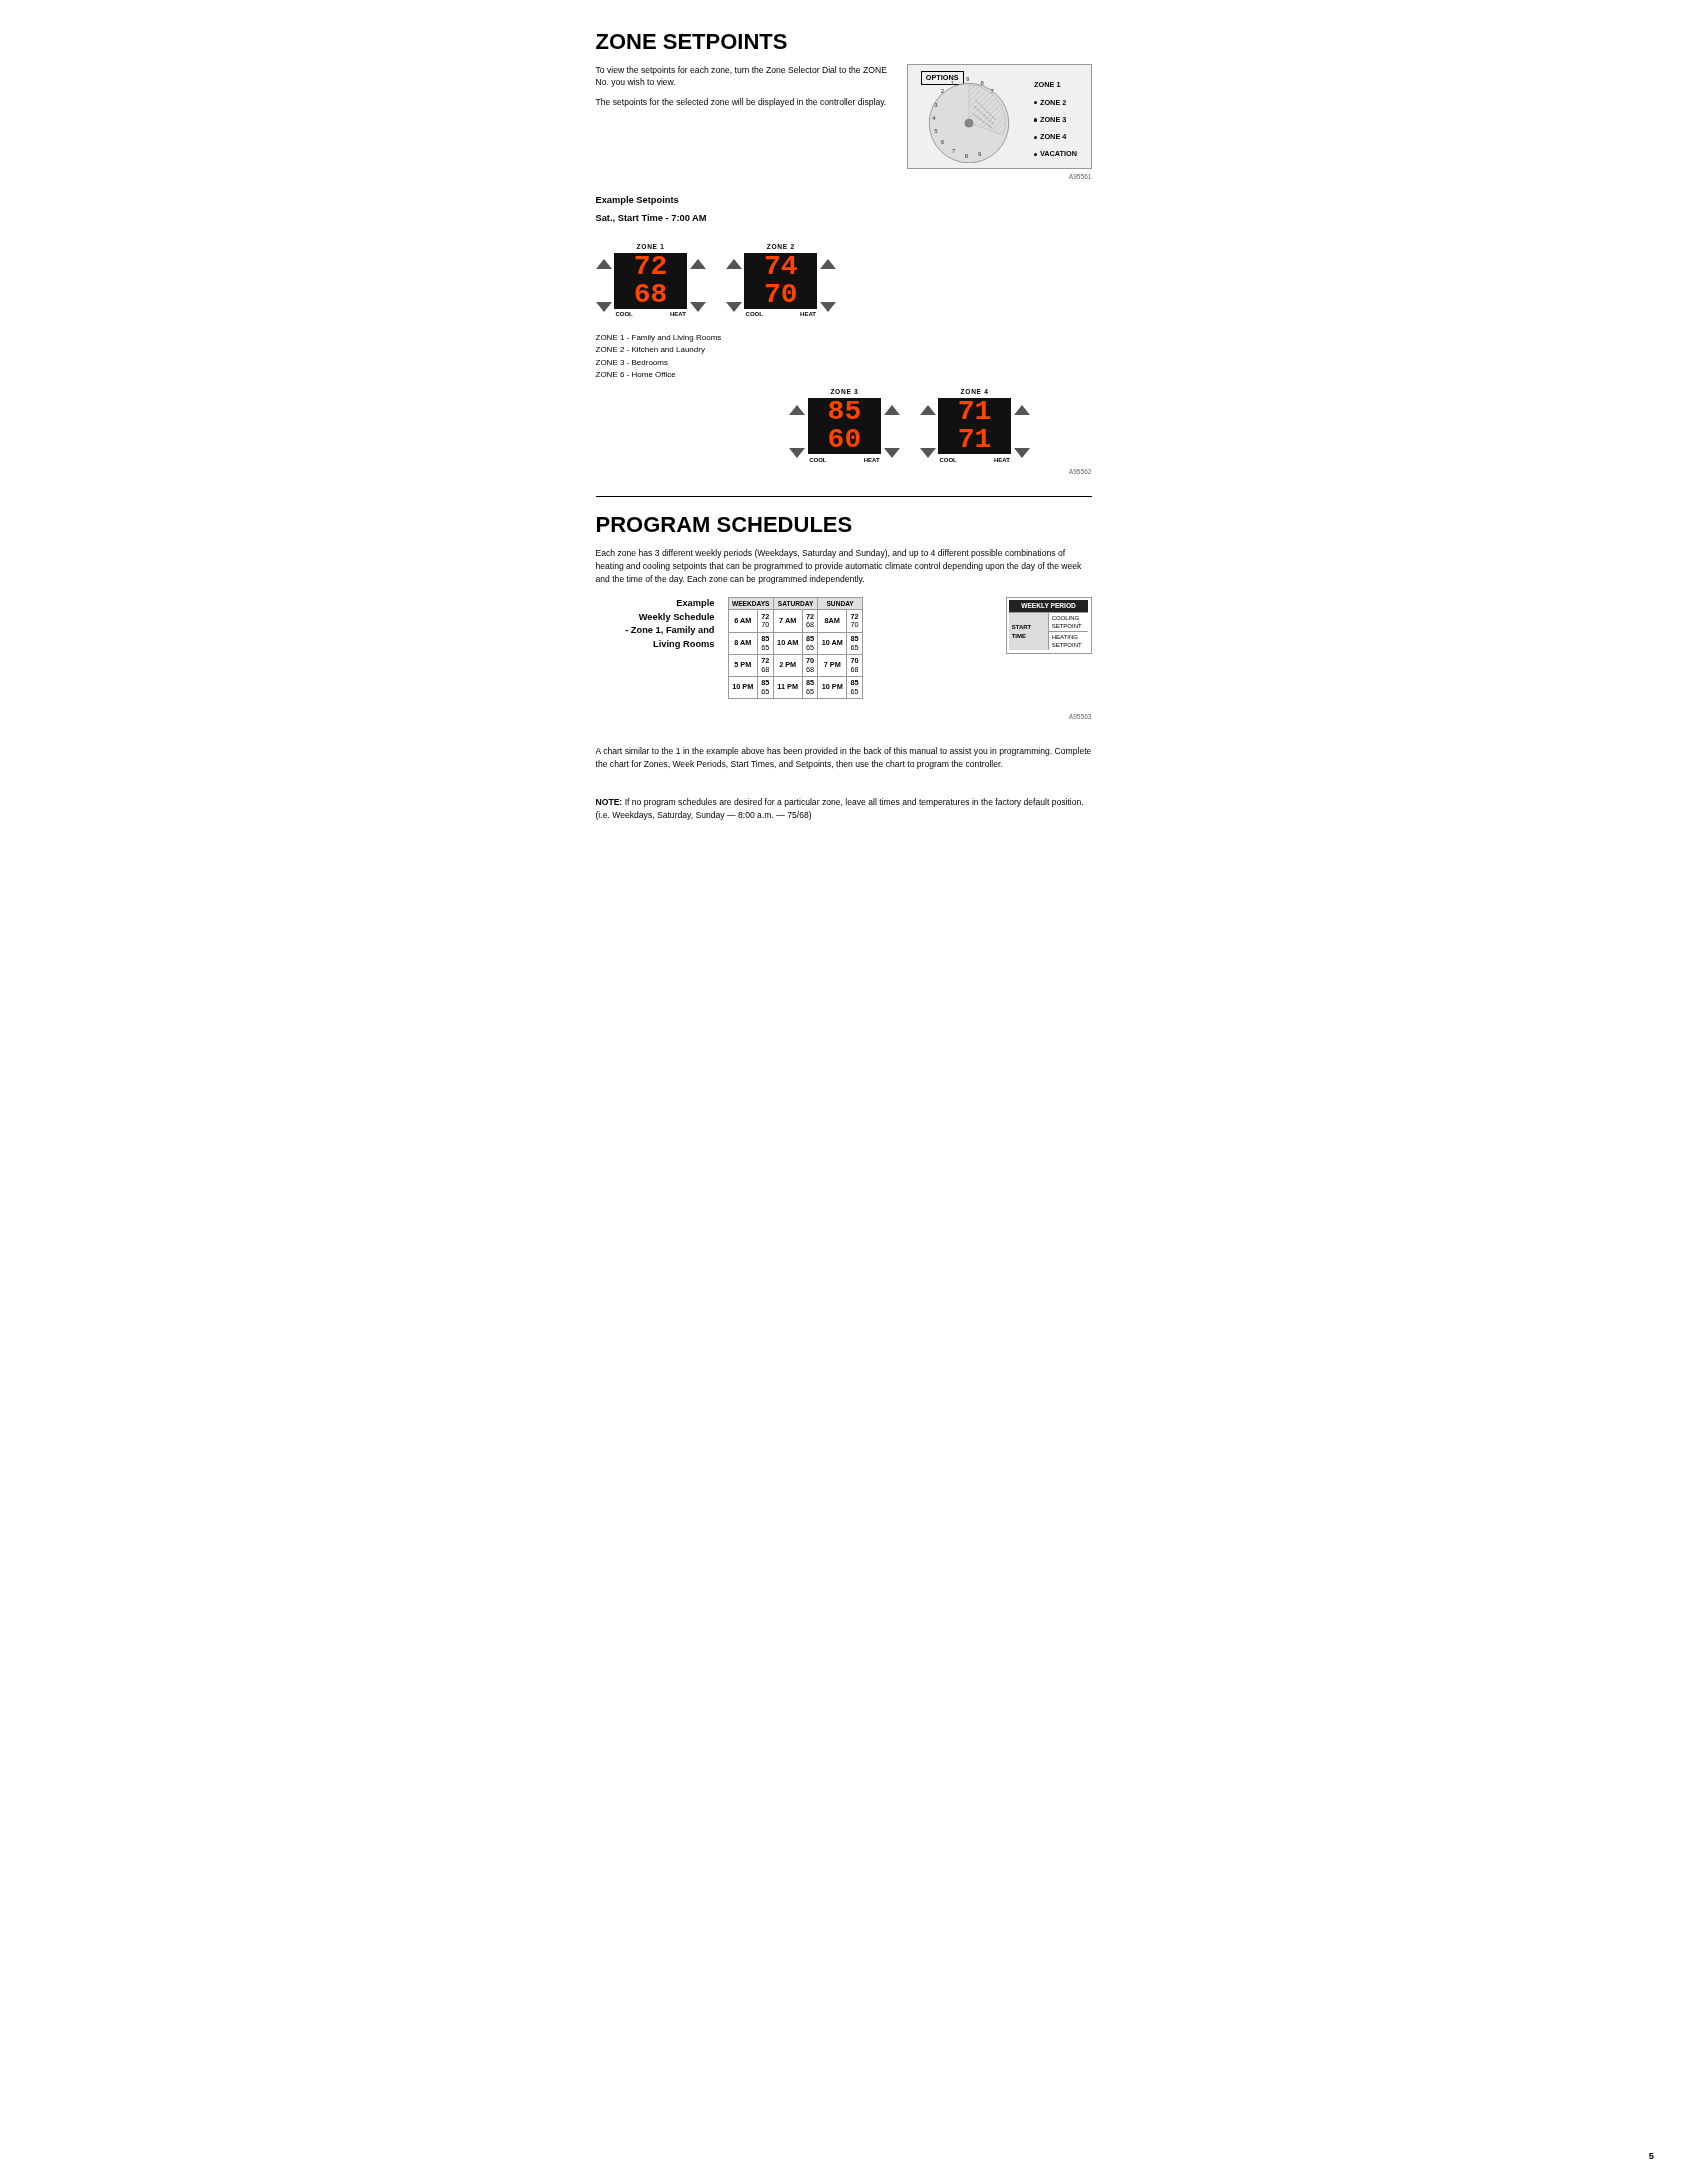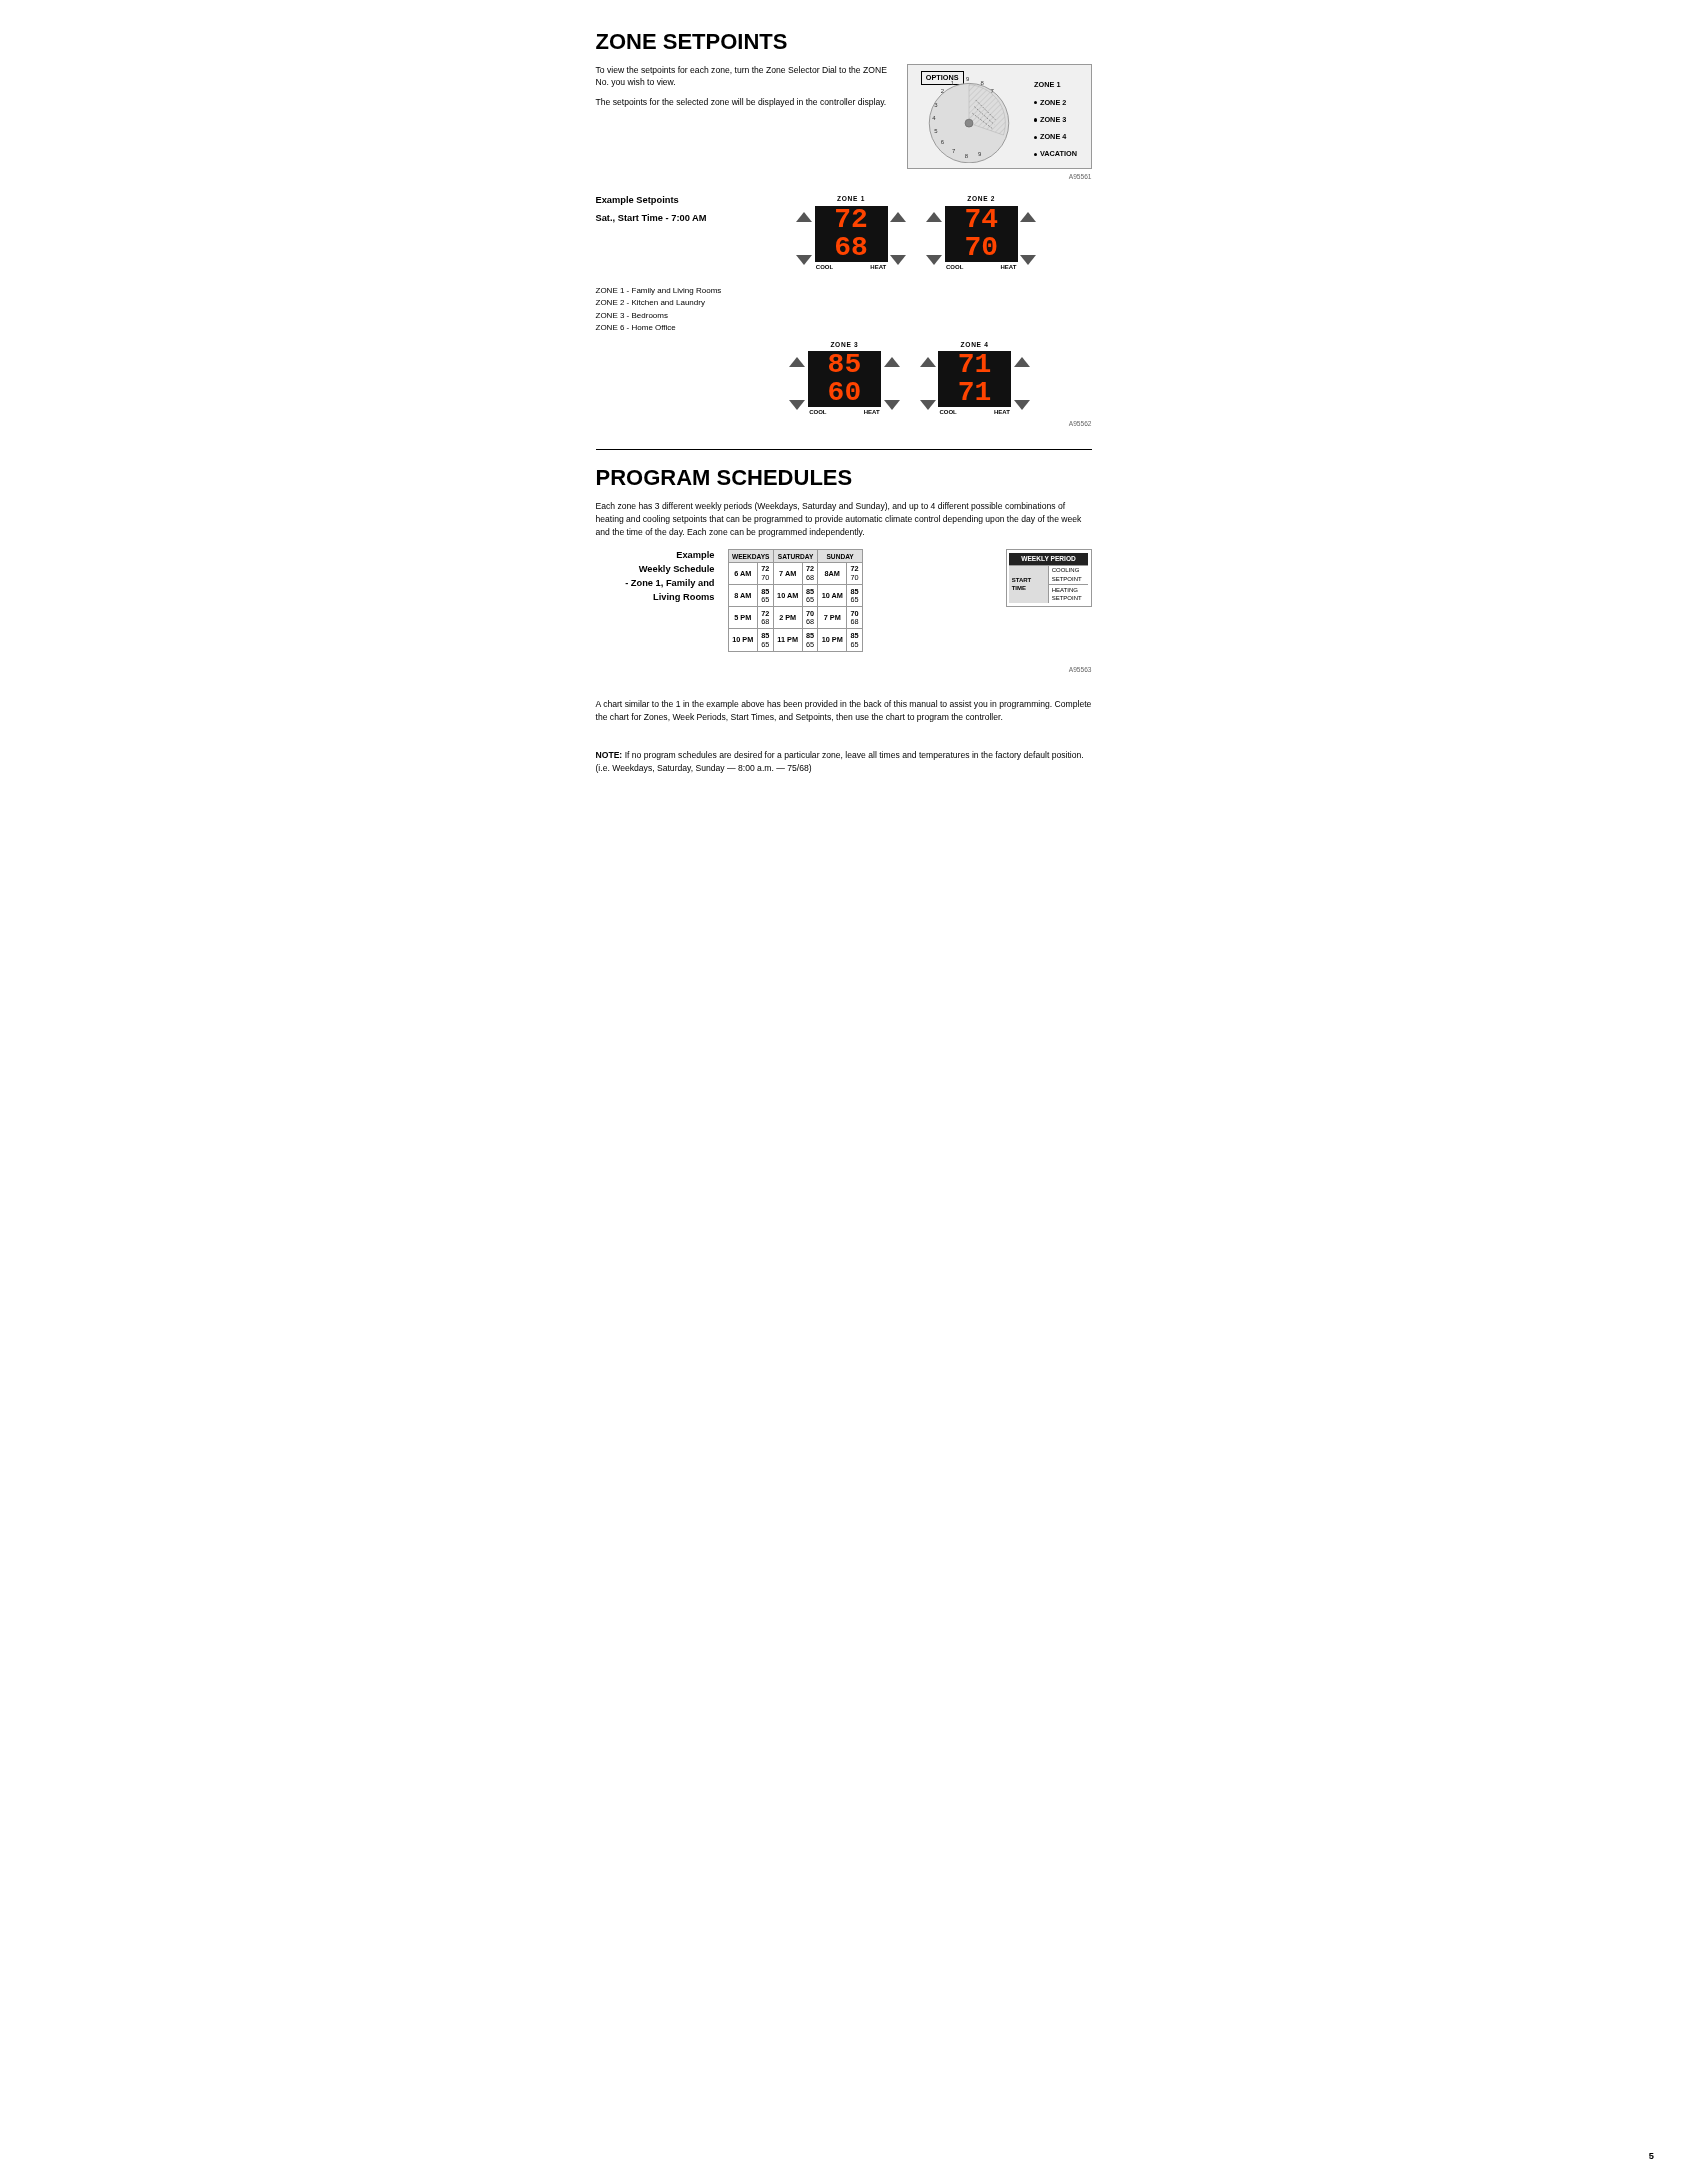--- a/index.html
+++ b/index.html
@@ -97,20 +97,21 @@
     .left-example-text {
       width: 132px;
       flex-shrink: 0;
     }
 
     .thermostats-main-row {
       display: flex;
       align-items: flex-start;
       gap: 13.2px;
       margin: 6.6px 0;
+      flex-direction: column;
     }
 
     .thermostat-pair {
       display: flex;
       flex-direction: column;
       align-items: center;
     }
 
     .thermostat-pair-label {
       font-size: 6.6px;

